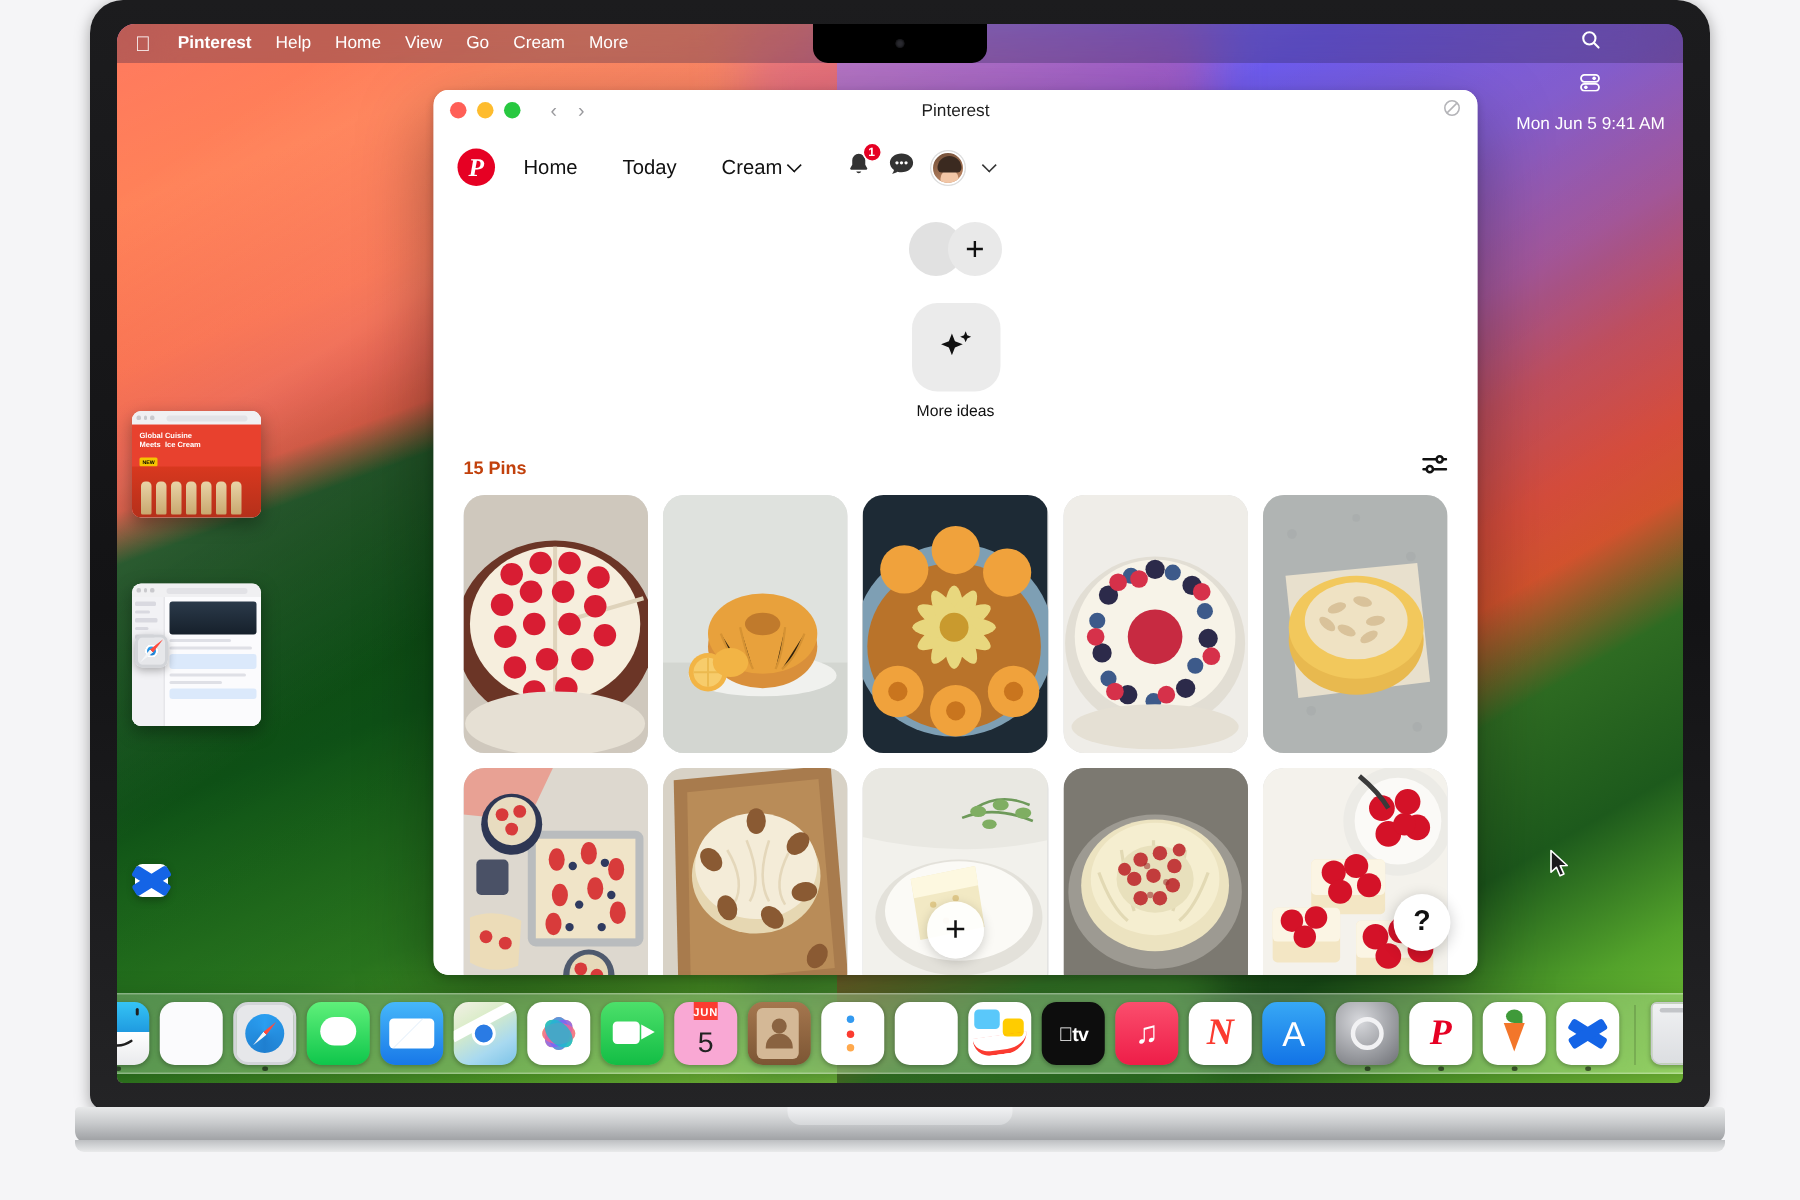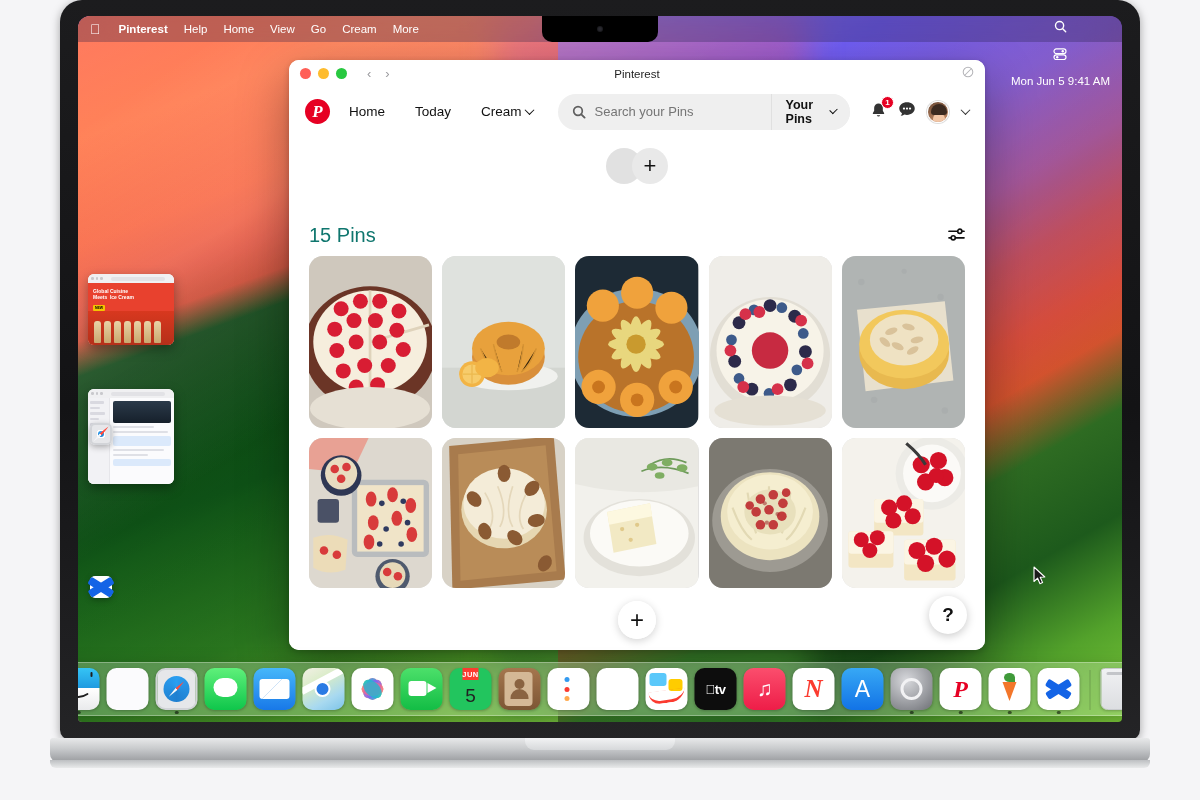--- a/index.html
+++ b/index.html
@@ -191,21 +191,21 @@
     margin-left:-10px; display:flex; align-items:center; justify-content:center;
     font-size:22px; color:#111; font-weight:300; line-height:1;}
 
   .actions { display:flex; justify-content:center; gap:16px; margin-top:18px; }
   .action { width:59px; text-align:center; }
   .action .tile { width:59px; height:59px; border-radius:17px; background:#ebebeb;
     display:flex; align-items:center; justify-content:center; }
   .action .lbl { font-size:10.5px; color:#111; margin-top:7px; font-weight:500;}
 
   .pins-head { display:flex; align-items:center; padding:22px 20px 9px; }
-  .pins-count { font-size:20px; font-weight:normal; color:#0f766e; }
+  .pins-count { font-size:12px; font-weight:bold; color:#c2410c; }
   .pins-filter { margin-left:auto; font-size:15px; color:#111; }
 
   .grid { display:grid; grid-template-columns:repeat(5,1fr); gap:10px; padding:0 20px;
     position:relative; }
   .pin { border-radius:14px; overflow:hidden; height:172px; position:relative;
     background:#ddd; }
   .pin.short { height:150px; }
 
   .fab-plus { position:absolute; left:50%; top:465px; transform:translateX(-50%);
     width:38px; height:38px; border-radius:50%; background:rgba(255,255,255,.93);
@@ -262,21 +262,21 @@
   .ic-maps .pin{position:absolute;left:12px;top:13px;width:16px;height:16px;border-radius:50%;
     background:#2a7be4;border:2.5px solid #fff;}
   .ic-photos{background:#fff;position:relative;}
   .ic-photos .pt{position:absolute;left:50%;top:50%;width:14px;height:22px;border-radius:50%;
     transform-origin:50% 50%;opacity:.8;margin:-11px 0 0 -7px;}
   .ic-facetime{background:linear-gradient(180deg,#4ce06a,#13bd45);position:relative;}
   .ic-facetime::after{content:"";position:absolute;left:8px;top:13px;width:18px;height:15px;
     background:#fff;border-radius:3px;}
   .ic-facetime::before{content:"";position:absolute;right:6px;top:15px;width:0;height:0;
     border-top:5.5px solid transparent;border-bottom:5.5px solid transparent;border-left:9px solid #fff;z-index:2;}
-  .ic-calendar{background:#22c55e;display:flex;flex-direction:column;}
+  .ic-calendar{background:#f9a8d4;display:flex;flex-direction:column;}
   .ic-calendar .cm{background:#fb3b30;color:#fff;font-size:7.5px;font-weight:bold;text-align:center;
     padding:2px 0 1px;letter-spacing:.5px;}
   .ic-calendar .cd{flex:1;display:flex;align-items:center;justify-content:center;color:#222;
     font-size:19px;font-weight:400;line-height:1;}
   .ic-contacts{background:linear-gradient(180deg,#a5764e,#7c5634);position:relative;}
   .ic-contacts .card{position:absolute;left:6px;top:4px;right:8px;bottom:4px;background:#d4b896;border-radius:4px;}
   .ic-contacts .head{position:absolute;left:50%;top:11px;transform:translateX(-50%);
     width:10px;height:10px;border-radius:50%;background:#8a6341;}
   .ic-contacts .body{position:absolute;left:50%;top:21px;transform:translateX(-50%);
     width:18px;height:10px;border-radius:9px 9px 0 0;background:#8a6341;}
@@ -460,33 +460,20 @@
         </div>
 
         <div class="pnav">
           <div class="plogo">P</div>
           <span class="pnav-link">Home</span>
           <span class="pnav-link">Today</span>
           <span class="pnav-link create">
             <span>Cream</span>
             <i class="chev"></i>
           </span>
-          <div class="search-wrap">
-            <span class="search-ico">
-              <svg width="14" height="14" viewBox="0 0 14 14" fill="none">
-                <circle cx="6" cy="6" r="4.3" stroke="#5f5f5f" stroke-width="1.7"></circle>
-                <path d="M9.3 9.3 L12.6 12.6" stroke="#5f5f5f" stroke-width="1.9" stroke-linecap="round"></path>
-              </svg>
-            </span>
-            <input class="search-input" type="text" placeholder="Search your Pins" style="">
-            <div class="yourpins">
-              <span>Your Pins</span>
-              <i class="chev"></i>
-            </div>
-          </div>
           <div class="pnav-icons">
             <span class="bell">
               <svg width="17" height="17" viewBox="0 0 18 18" fill="#333">
                 <path d="M9 1.6a4.6 4.6 0 0 0-4.6 4.6v3.1L3.1 11.6c-.4.5 0 1.2.6 1.2h10.6c.6 0 1-.7.6-1.2l-1.3-2.3V6.2A4.6 4.6 0 0 0 9 1.6z"></path>
                 <path d="M7.2 14.1a1.9 1.9 0 0 0 3.6 0z"></path>
               </svg>
               <span class="badge">1</span>
             </span>
             <span>
               <svg width="18" height="17" viewBox="0 0 19 18" fill="#333">
@@ -502,20 +489,29 @@
         </div>
 
         <div class="pbody">
 
           <div class="top-circles">
             <div class="tc-grey"></div>
             <div class="tc-plus">+</div>
           </div>
 
           <div class="actions">
+            <div class="action">
+              <div class="tile">
+                <svg width="27" height="27" viewBox="0 0 28 28" fill="#111">
+                  <path d="M11 4.5l2.1 5.4 5.4 2.1-5.4 2.1-2.1 5.4-2.1-5.4L3.5 12l5.4-2.1z"></path>
+                  <path d="M20.5 3l1.1 2.7L24.3 6.8l-2.7 1.1-1.1 2.7-1.1-2.7L16.7 6.8l2.7-1.1z"></path>
+                </svg>
+              </div>
+              <div class="lbl">More ideas</div>
+            </div>
           </div>
 
           <div class="pins-head">
             <span class="pins-count">15 Pins</span>
             <span class="pins-filter">
               <svg width="17" height="15" viewBox="0 0 18 16" fill="none" stroke="#111" stroke-width="1.8" stroke-linecap="round">
                 <path d="M1 4.5h16M1 11.5h16"></path>
                 <circle cx="12.5" cy="4.5" r="2.2" fill="#fff"></circle>
                 <circle cx="5.5" cy="11.5" r="2.2" fill="#fff"></circle>
               </svg>

